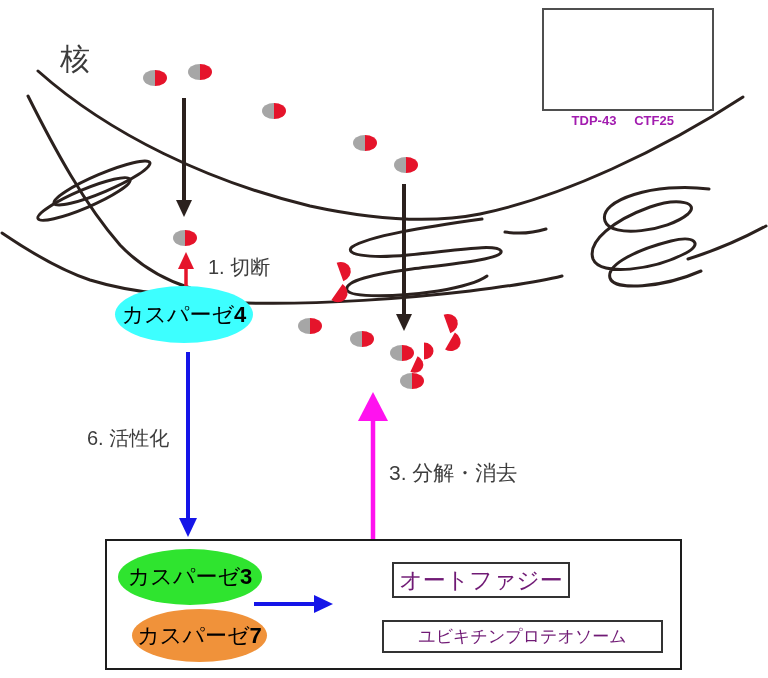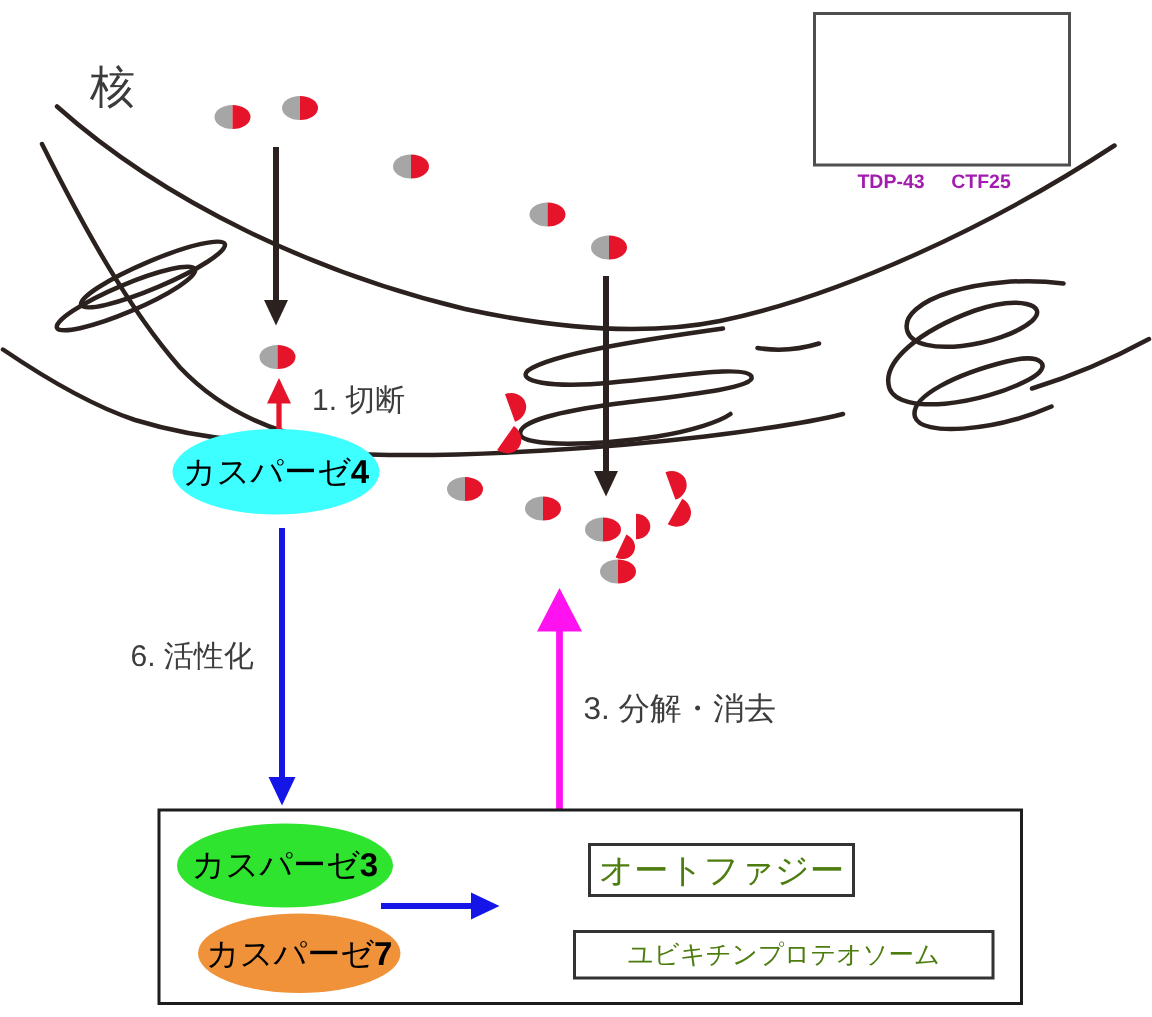--- a/index.html
+++ b/index.html
@@ -6,21 +6,21 @@
   #stage{position:relative;width:768px;height:678px;background:#fff;overflow:hidden;
          font-family:"Liberation Sans",sans-serif;}
   #diagram-svg{position:absolute;left:0;top:0;z-index:0;}
   .lbl{position:absolute;z-index:2;color:var(--c-text);white-space:nowrap;line-height:1.1;}
   .lbl-big{font-size:30px;}
   .lbl-step{font-size:20px;color:#3d3d3d;}
   .oval{position:absolute;z-index:2;border-radius:50%;display:flex;align-items:center;
         justify-content:center;color:#000;font-size:22px;white-space:nowrap;}
   .oval b{font-weight:bold;}
   .box{position:absolute;z-index:1;border:2px solid #333;background:#fff;display:flex;
-       align-items:center;justify-content:center;color:#4d7c0f;white-space:nowrap;}
+       align-items:center;justify-content:center;color:#701a75;white-space:nowrap;}
   #legend-box{position:absolute;left:542px;top:8px;width:168px;height:99px;z-index:1;
         border:2px solid #4f4f4f;background:#fff;}
   #legend-box .leg-lbl{position:absolute;top:71px;font-size:13px;font-weight:bold;color:#a21caf;
         text-align:center;margin-top:32px;}
   #outer-box{position:absolute;left:105px;top:539px;width:573px;height:127px;z-index:1;
         border:2px solid #1d1d1d;background:transparent;}
   #autophagy-box{left:392px;top:562px;width:174px;height:32px;font-size:23px;z-index:2;}
   #ups-box{left:382px;top:620px;width:277px;height:29px;font-size:17px;z-index:2;}
   .mem{fill:none;stroke:var(--c-stroke);stroke-width:3;stroke-linecap:round;}
   .tdp-l{fill:var(--c-gray);}

